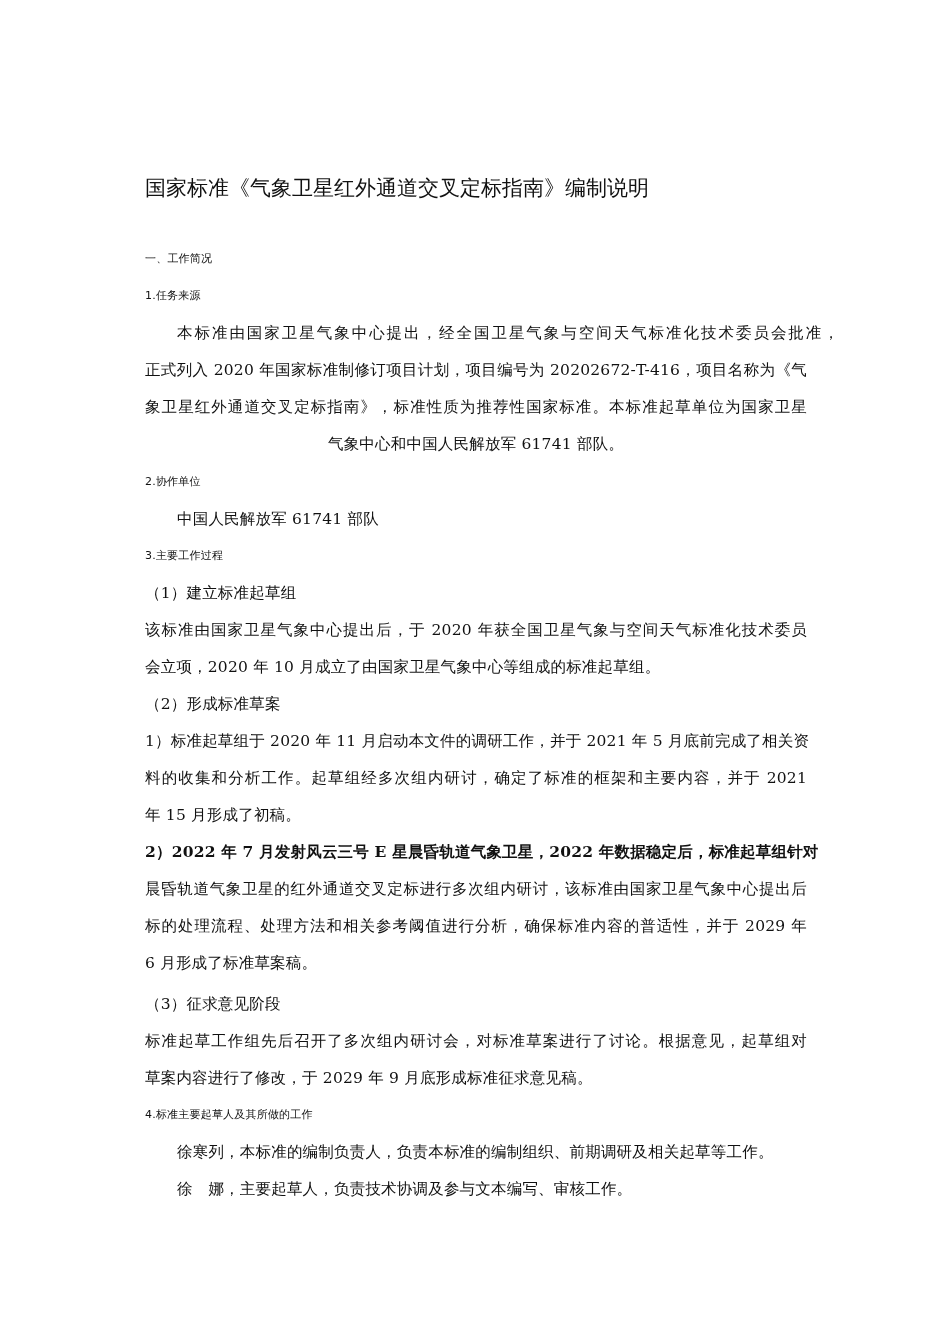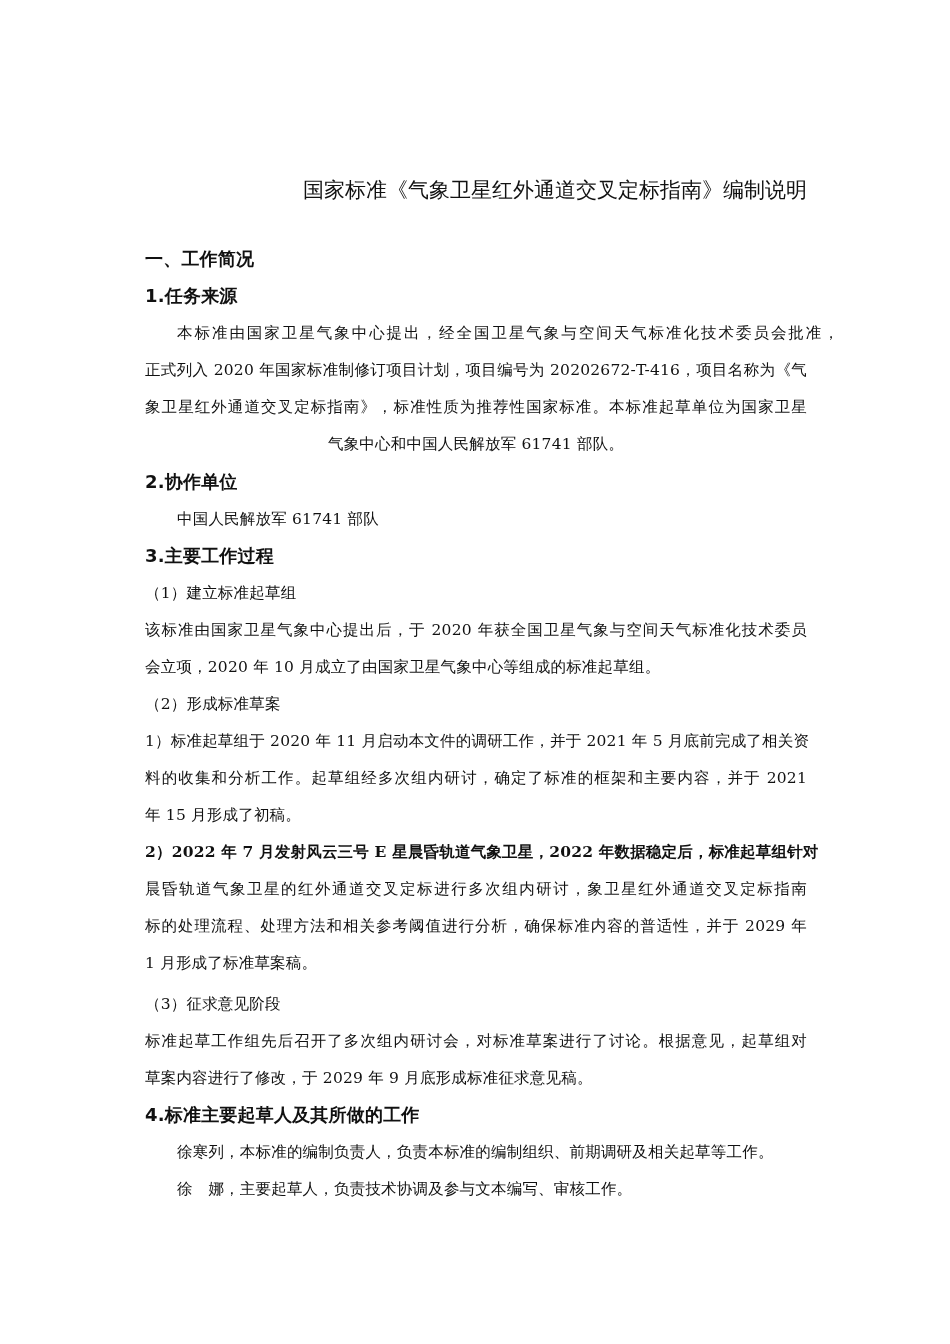--- a/index.html
+++ b/index.html
@@ -19,41 +19,41 @@
       position: absolute;
       left: 145px;
       top: 0;
       width: 662px;
     }
     .title {
       position: absolute;
       left: 0;
       width: 662px;
       top: 172px;
-      text-align: right;
-      font-family: Liberation Serif, serif;
+      text-align: left;
+      font-family: Liberation Mono, monospace;
       font-size: 21px;
       line-height: 36px;
       font-weight: normal;
       margin: 0;
       letter-spacing: 0px;
     }
     .line {
       position: absolute;
       left: 0;
       width: 662px;
       font-size: 15.5px;
       line-height: 22px;
       white-space: nowrap;
       letter-spacing: 0.2px;
     }
     .heading {
       font-family: "DejaVu Sans", "Liberation Sans", sans-serif;
-      font-weight: bold;
-      font-size: 18px;
+      font-weight: normal;
+      font-size: 11px;
     }
     .indent {
       padding-left: 32px;
     }
     .subhead {
       padding-left: 0;
     }
     .justify {
       text-align: justify;
       text-align-last: justify;
@@ -81,23 +81,23 @@
 
   <div class="line subhead" style="top:582px;">（1）建立标准起草组</div>
   <div class="line justify" style="top:619px;">该标准由国家卫星气象中心提出后，于 2020 年获全国卫星气象与空间天气标准化技术委员</div>
   <div class="line" style="top:656px;">会立项，2020 年 10 月成立了由国家卫星气象中心等组成的标准起草组。</div>
 
   <div class="line subhead" style="top:693px;">（2）形成标准草案</div>
   <div class="line justify" style="top:730px;">1）标准起草组于 2020 年 11 月启动本文件的调研工作，并于 2021 年 5 月底前完成了相关资</div>
   <div class="line justify" style="top:767px;">料的收集和分析工作。起草组经多次组内研讨，确定了标准的框架和主要内容，并于 2021</div>
   <div class="line" style="top:804px;">年 15 月形成了初稿。</div>
   <div class="line justify" style="top:841px;font-weight:bold;">2）2022 年 7 月发射风云三号 E 星晨昏轨道气象卫星，2022 年数据稳定后，标准起草组针对</div>
-  <div class="line justify" style="top:878px;">晨昏轨道气象卫星的红外通道交叉定标进行多次组内研讨，象卫星红外通道交叉定标指南</div>
+  <div class="line justify" style="top:878px;">晨昏轨道气象卫星的红外通道交叉定标进行多次组内研讨，该标准由国家卫星气象中心提出后</div>
   <div class="line justify" style="top:915px;">标的处理流程、处理方法和相关参考阈值进行分析，确保标准内容的普适性，并于 2029 年</div>
-  <div class="line" style="top:952px;">1 月形成了标准草案稿。</div>
+  <div class="line" style="top:952px;">6 月形成了标准草案稿。</div>
 
   <div class="line subhead" style="top:993px;">（3）征求意见阶段</div>
   <div class="line justify" style="top:1030px;">标准起草工作组先后召开了多次组内研讨会，对标准草案进行了讨论。根据意见，起草组对</div>
   <div class="line" style="top:1067px;">草案内容进行了修改，于 2029 年 9 月底形成标准征求意见稿。</div>
 
   <div class="line heading" style="top:1104px;">4.标准主要起草人及其所做的工作</div>
   <div class="line indent" style="top:1141px;">徐寒列，本标准的编制负责人，负责本标准的编制组织、前期调研及相关起草等工作。</div>
   <div class="line indent" style="top:1178px;">徐　娜，主要起草人，负责技术协调及参与文本编写、审核工作。</div>
 
 </div>

